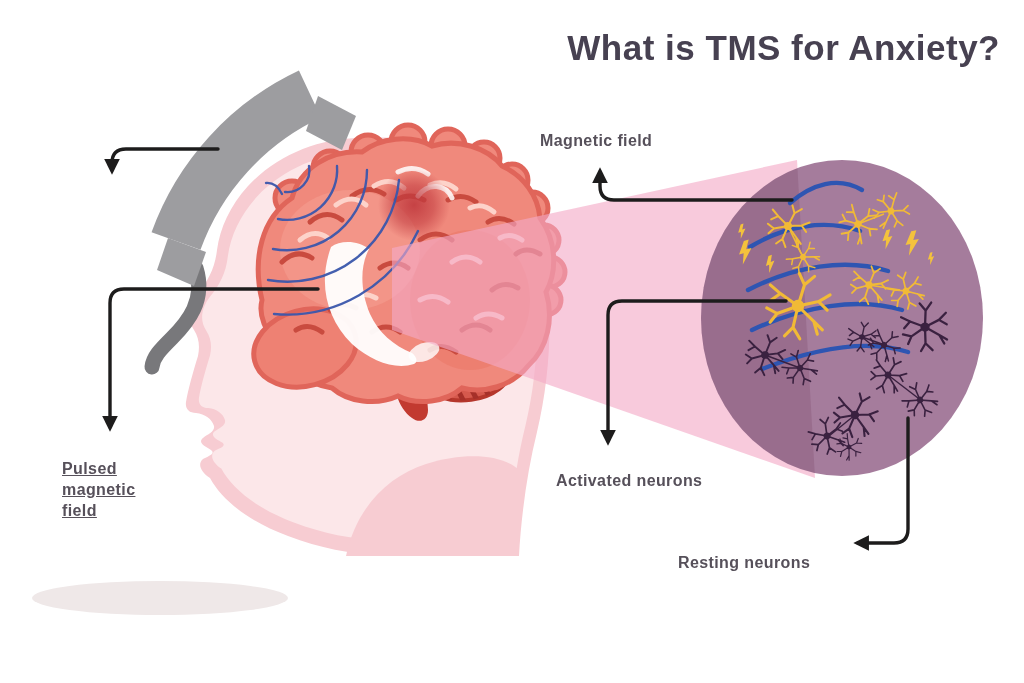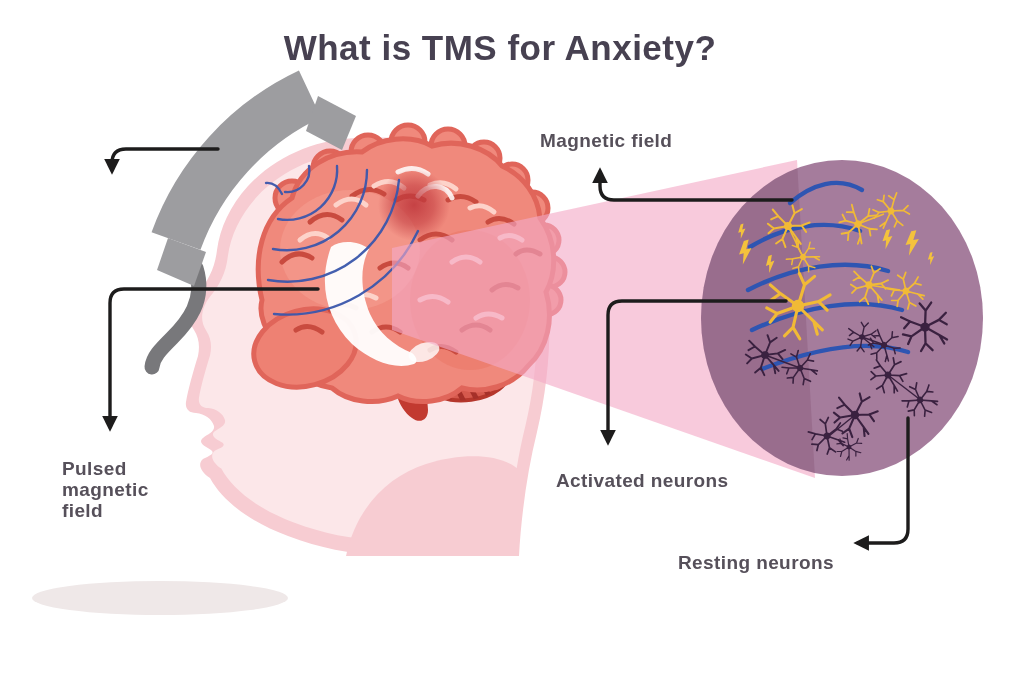--- a/index.html
+++ b/index.html
@@ -3,26 +3,26 @@
 <meta charset="utf-8">
 <style>
   html,body{margin:0;padding:0;}
   .stage{
     position:relative;width:1024px;height:683px;overflow:hidden;
     background:var(--background,#ffffff);
     font-family:"Liberation Sans",sans-serif;
   }
   .stage svg{position:absolute;left:0;top:0;}
   .title{
-    position:absolute;left:0;top:28px;width:1000px;text-align:center;
+    position:absolute;left:0;top:28px;width:1000px;text-align:right;
     font-size:35px;font-weight:700;letter-spacing:.5px;
     color:var(--title_text,#474151);
   }
   .label{
-    position:absolute;font-weight:700;font-size:19px;line-height:21px;
+    position:absolute;font-weight:700;font-size:16px;line-height:21px;
     color:var(--label_text,#56505a);letter-spacing:.4px;white-space:nowrap;
   }
   .label.small-caps{font-size:16px;line-height:20.5px;letter-spacing:.6px;}
   .label div{white-space:nowrap;}
 </style>
 </head>
 <body>
 
 <div class="stage">
 
@@ -202,21 +202,21 @@
     <path d="M318,289 L124,289 Q110,289 110,303 L110,427" marker-end="url(#ah)"></path>
     <path d="M792,200 L614,200 Q600,200 600,186 L600,172" marker-end="url(#ah)"></path>
     <path d="M786,301 L622,301 Q608,301 608,315 L608,441" marker-end="url(#ah)"></path>
     <path d="M908,418 L908,529 Q908,543 894,543 L858,543" marker-end="url(#ah)"></path>
   </g>
 </svg>
 
   <div class="title">What is TMS for Anxiety?</div>
 
 
-  <div class="label" style="left:62px;top:458px;">
+  <div class="label" style="left:62px;top:458px;text-decoration:underline;">
     <div>Pulsed</div>
     <div>magnetic</div>
     <div>field</div>
   </div>
 
   <div class="label" style="left:540px;top:130px;">Magnetic field</div>
 
   <div class="label" style="left:556px;top:470px;">Activated neurons</div>
 
   <div class="label" style="left:678px;top:552px;">Resting neurons</div>

